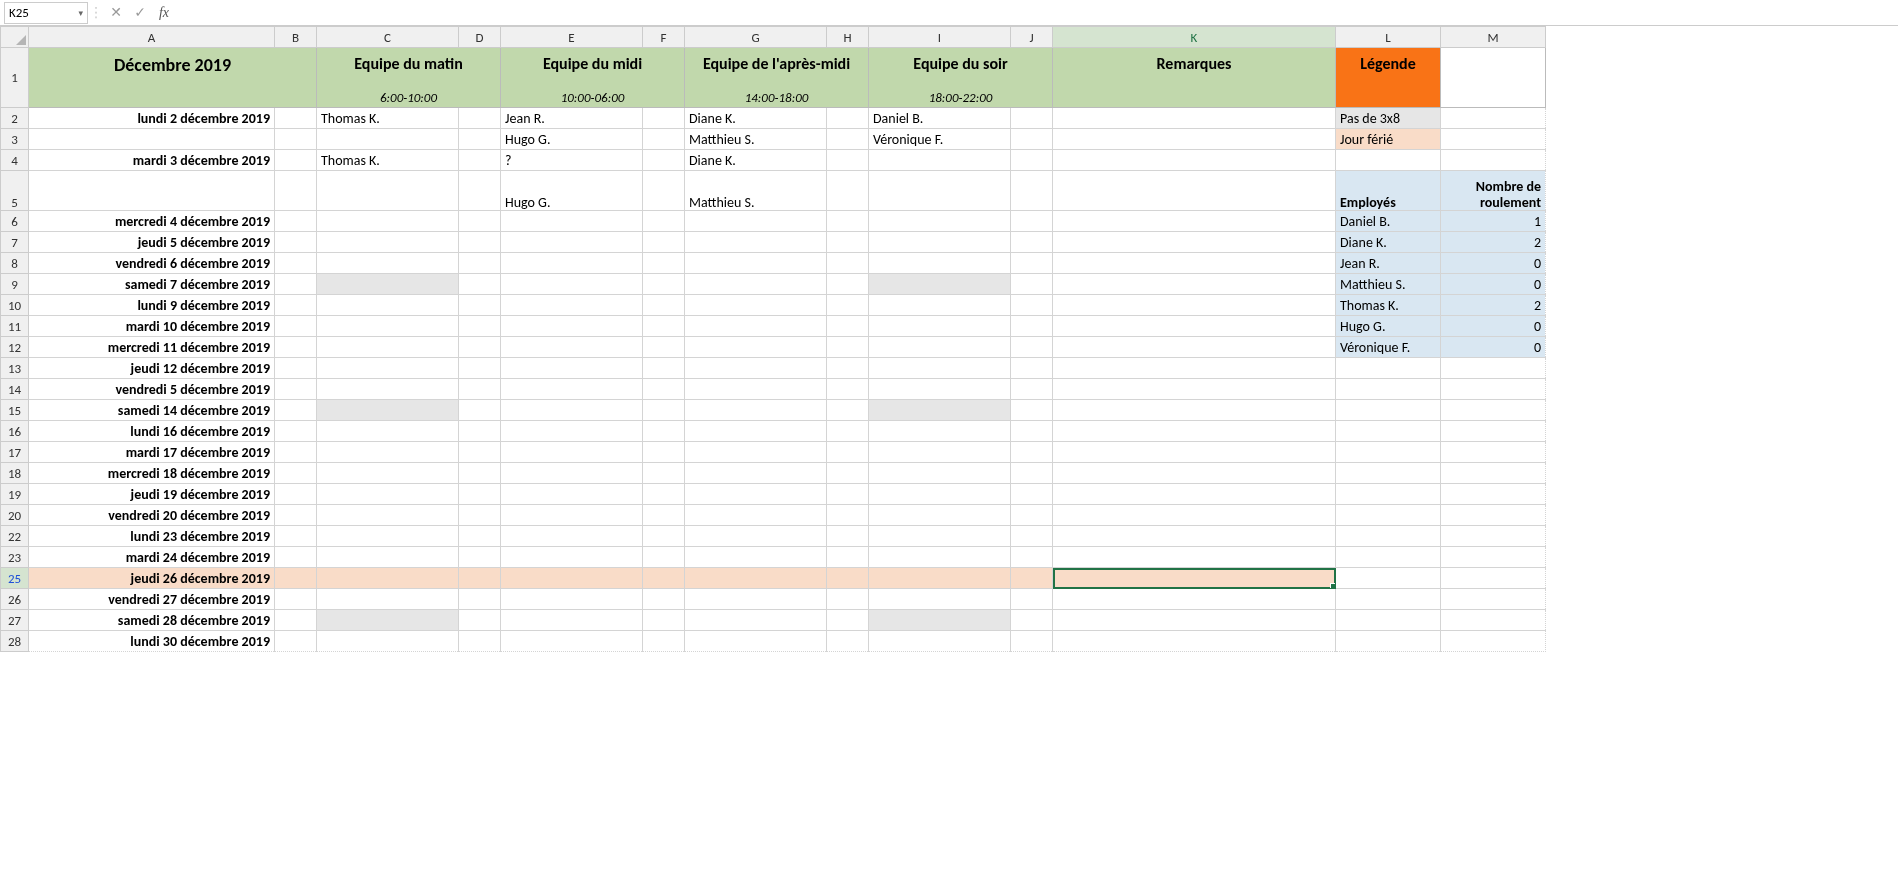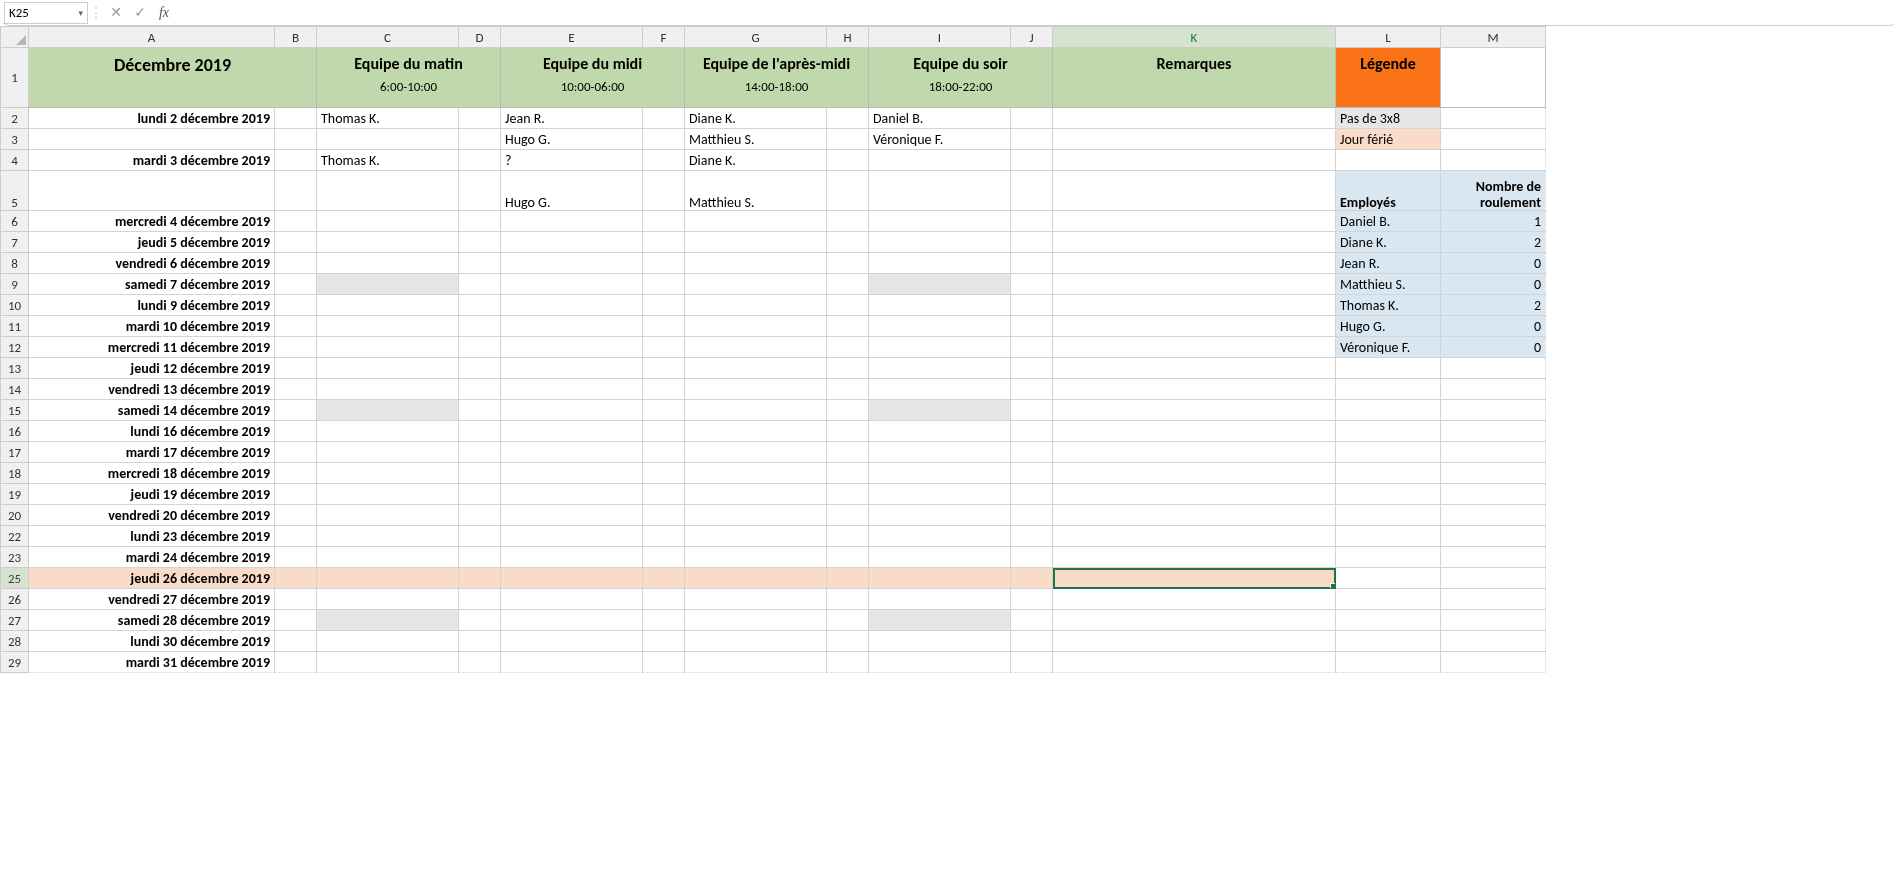--- a/index.html
+++ b/index.html
@@ -9,21 +9,20 @@
     background: #fff;
     overflow: hidden;
     user-select: none;
   }
   .formula-bar {
     display: flex;
     align-items: center;
     height: 26px;
     border-bottom: 1px solid #ccc;
     background: #fff;
-    border-radius: 9px;
   }
   .namebox {
     width: 84px;
     height: 22px;
     border: 1px solid #ccc;
     margin-left: 4px;
     display: flex;
     align-items: center;
     padding: 0 4px;
     font-size: 13px;
@@ -85,21 +84,21 @@
   table.grid th.rowhdr {
     width: 28px;
     text-align: center;
   }
   th.colhdr.active {
     background: #d5e4d0;
     color: #217346;
   }
   th.rowhdr.active {
     background: #d5e4d0;
-    color: #404040;
+    color: #1d4ed8;
   }
 
   .corner {
     background: #f0f0f0;
     border:1px solid #ccc;
     position: relative;
   }
   .corner::after{
     content:'';
     position:absolute;
@@ -131,21 +130,22 @@
     border-color:#bbb;
     vertical-align: top;
     padding-top:6px;
     text-align:center;
     font-size:16px;
     font-weight:600;
   }
   tr.headerrow td .sub{
     font-weight:400;
     font-size:13px;
-    margin-top:6px;
+    margin-top:17px;
+    font-style:italic;
   }
   tr.headerrow td.hA { text-align:center; font-size:18px;}
 
   td.date { text-align:right; font-weight:700; padding-right:6px;}
   td.text { text-align:left; }
   td.num { text-align:right; padding-right:6px;}
   td.bold { font-weight:700;}
 
   
   .bg-grey { background: #e6e6e6; }
@@ -436,21 +436,21 @@
           <td class="solid text"></td>
           <td class="solid text"></td>
           <td class="solid text"></td>
           <td class="solid text"></td>
           <td class="solid text"></td>
           <td class="solid text"></td>
           <td class="solid num"></td>
         </tr>
         <tr>
           <th class="rowhdr">14</th>
-          <td class="solid date date">vendredi 13 décembre 2019</td>
+          <td class="solid date date">vendredi 5 décembre 2019</td>
           <td class="solid text"></td>
           <td class="solid text"></td>
           <td class="solid text"></td>
           <td class="solid text"></td>
           <td class="solid text"></td>
           <td class="solid text"></td>
           <td class="solid text"></td>
           <td class="solid text"></td>
           <td class="solid text"></td>
           <td class="solid text"></td>
@@ -629,36 +629,20 @@
           <td class="solid text"></td>
           <td class="solid text bg-grey"></td>
           <td class="solid text"></td>
           <td class="solid text"></td>
           <td class="solid text"></td>
           <td class="solid num"></td>
         </tr>
         <tr>
           <th class="rowhdr">28</th>
           <td class="solid date date">lundi 30 décembre 2019</td>
-          <td class="solid text"></td>
-          <td class="solid text"></td>
-          <td class="solid text"></td>
-          <td class="solid text"></td>
-          <td class="solid text"></td>
-          <td class="solid text"></td>
-          <td class="solid text"></td>
-          <td class="solid text"></td>
-          <td class="solid text"></td>
-          <td class="solid text"></td>
-          <td class="solid text"></td>
-          <td class="solid num"></td>
-        </tr>
-        <tr>
-          <th class="rowhdr">29</th>
-          <td class="solid date date">mardi 31 décembre 2019</td>
           <td class="solid text"></td>
           <td class="solid text"></td>
           <td class="solid text"></td>
           <td class="solid text"></td>
           <td class="solid text"></td>
           <td class="solid text"></td>
           <td class="solid text"></td>
           <td class="solid text"></td>
           <td class="solid text"></td>
           <td class="solid text"></td>

